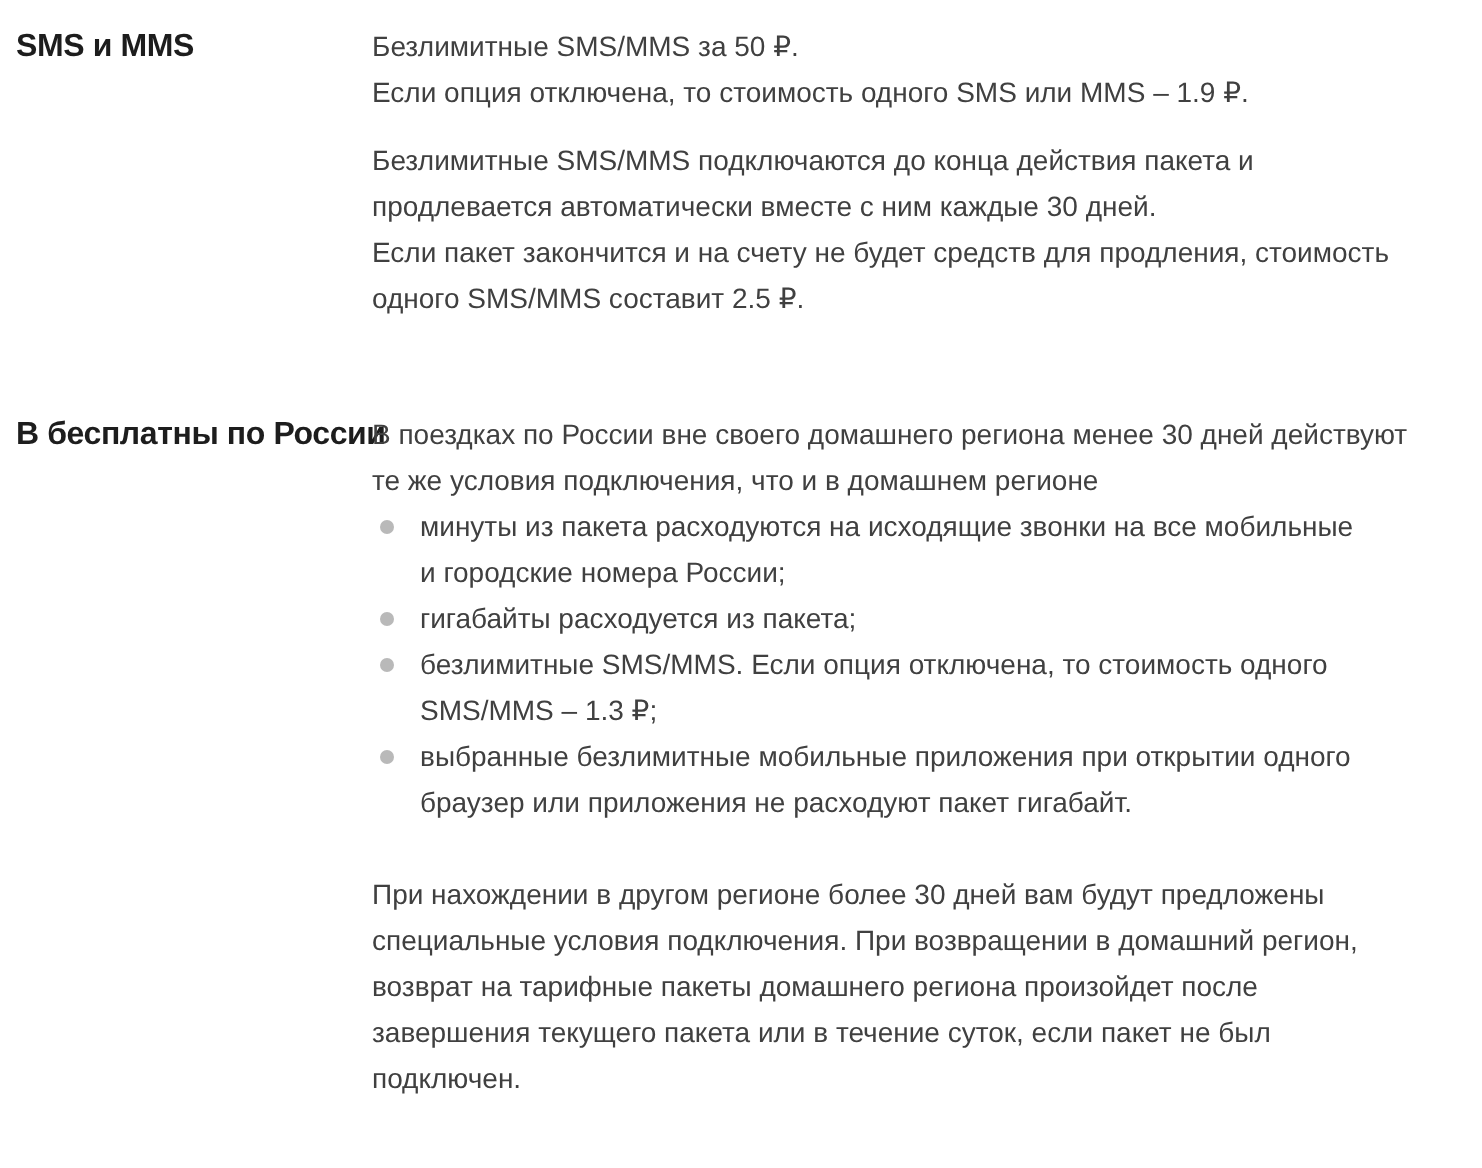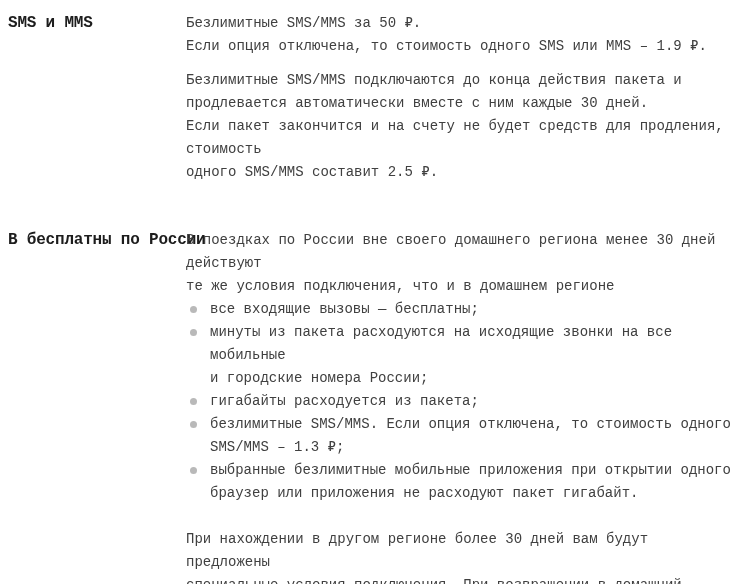--- a/index.html
+++ b/index.html
@@ -1,15 +1,15 @@
 <!DOCTYPE html>
 <html lang="ru"><head>
 <meta charset="utf-8">
 <style>
-  * { box-sizing: border-box; font-family: Liberation Mono, monospace; }
+  * { box-sizing: border-box; }
   html, body {
     margin: 0;
     padding: 0;
     background: #ffffff;
   }
   .page {
     width: 741px;
     min-height: 584px;
     padding: 12px 8px 0 8px;
     font-family: "Liberation Sans", "DejaVu Sans", sans-serif;
@@ -83,24 +83,20 @@
   </section>
 
   <section class="section-row">
     <h3 class="section-label">В бесплатны по России</h3>
     <div class="section-content">
       <p class="para">В поездках по России вне своего домашнего региона менее 30 дней действуют
 те же условия подключения, что и в домашнем регионе</p>
       <ul class="bullets">
         <li class="bullet-item">
           <span class="bullet-dot"></span>
-          <span class="bullet-text">все входящие вызовы — бесплатны;</span>
-        </li>
-        <li class="bullet-item">
-          <span class="bullet-dot"></span>
           <span class="bullet-text">минуты из пакета расходуются на исходящие звонки на все мобильные
 и городские номера России;</span>
         </li>
         <li class="bullet-item">
           <span class="bullet-dot"></span>
           <span class="bullet-text">гигабайты расходуется из пакета;</span>
         </li>
         <li class="bullet-item">
           <span class="bullet-dot"></span>
           <span class="bullet-text">безлимитные SMS/MMS. Если опция отключена, то стоимость одного

